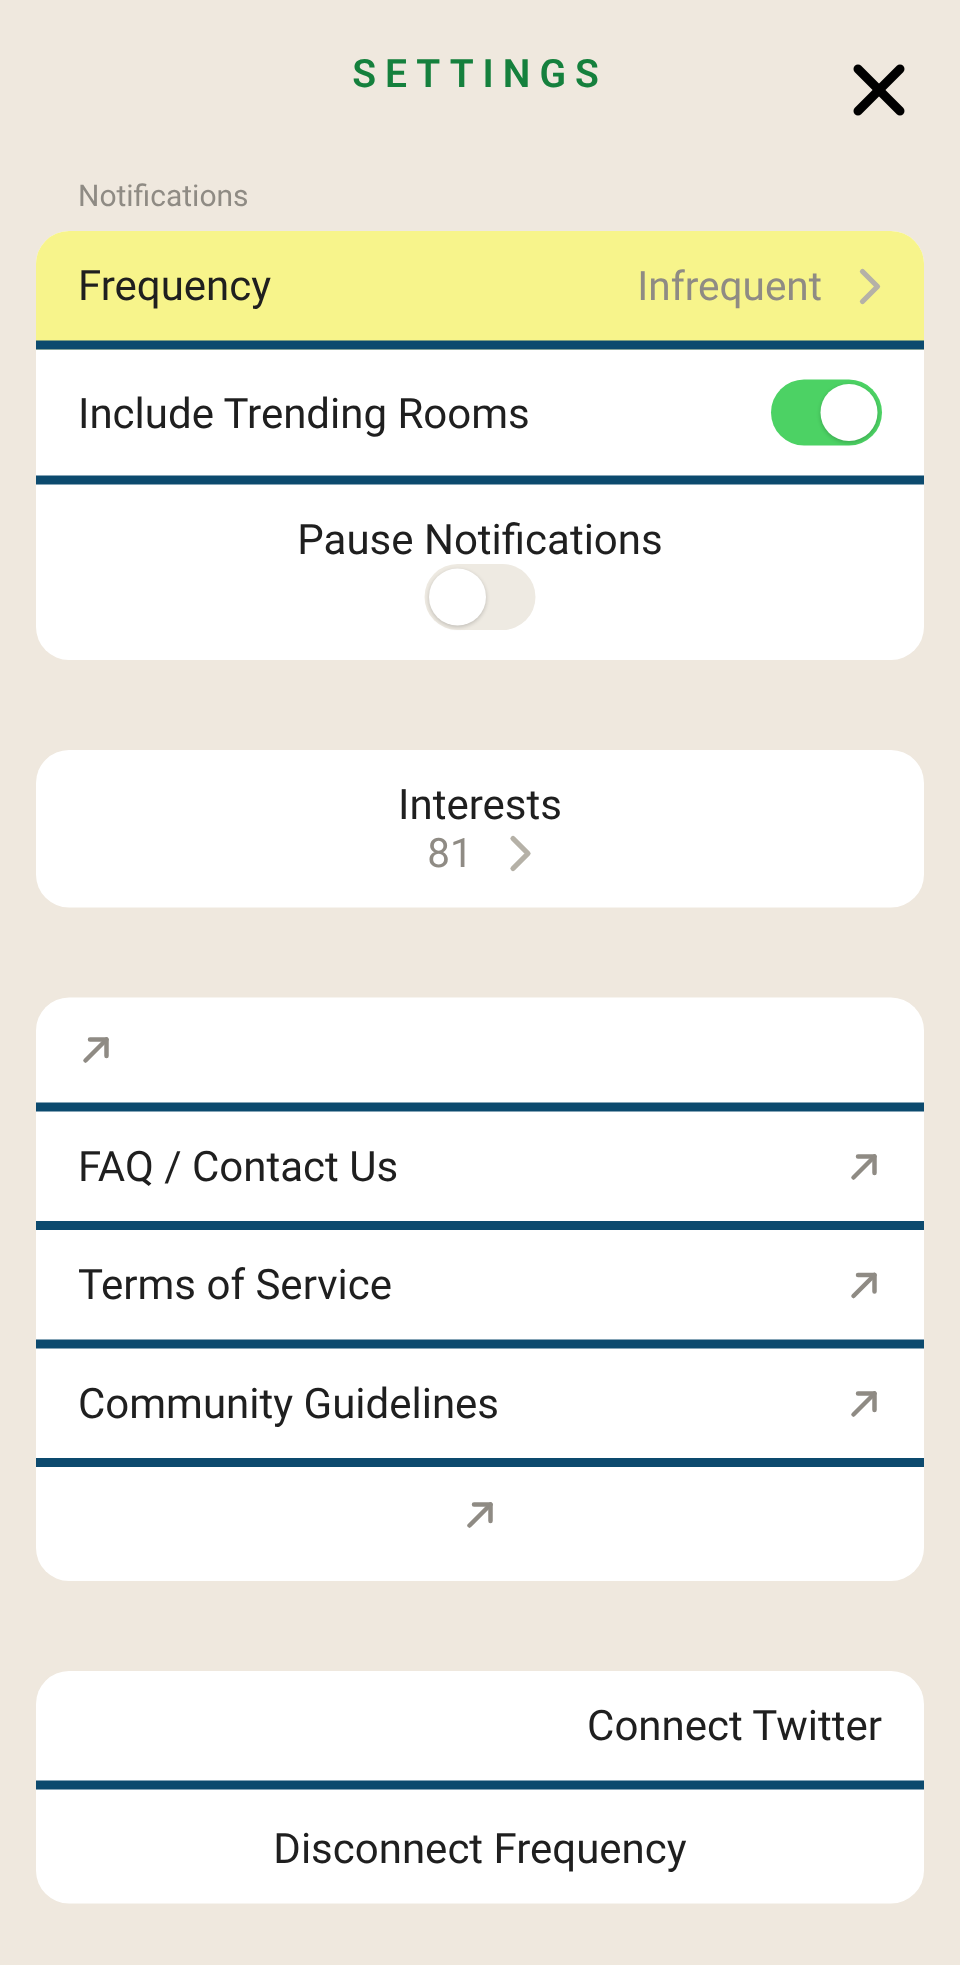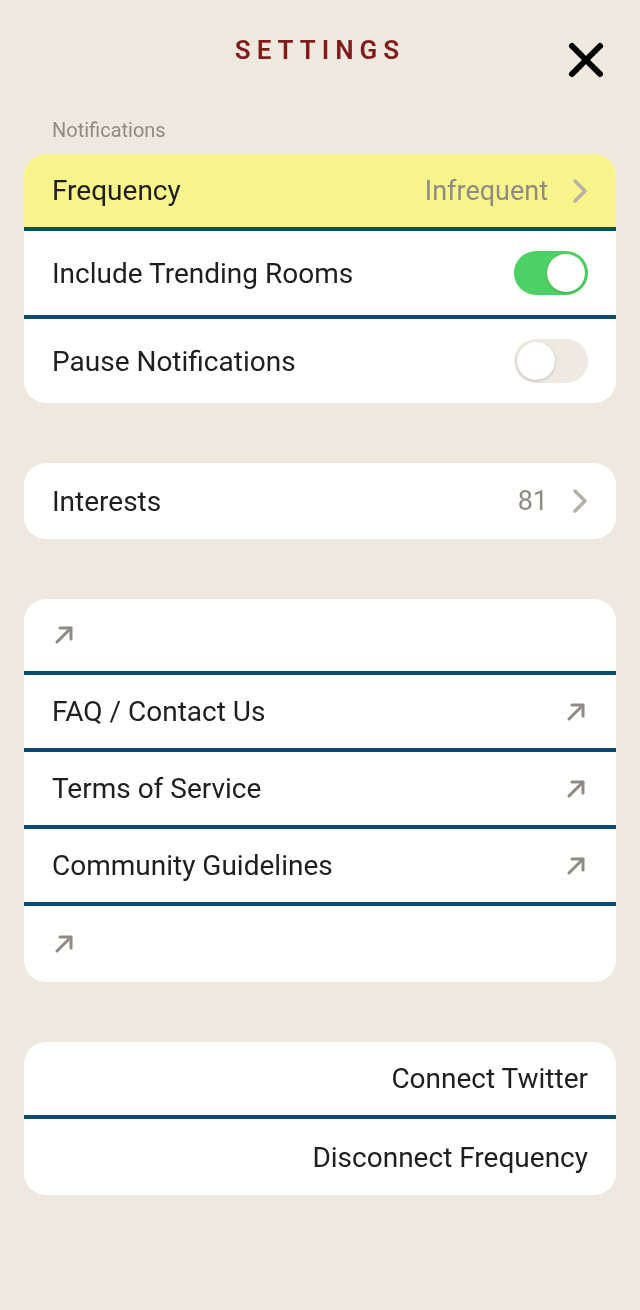--- a/index.html
+++ b/index.html
@@ -15,21 +15,21 @@
     position: relative;
     height: 100px;
     display: flex;
     align-items: center;
     justify-content: center;
   }
   .header-title {
     font-size: 26px;
     letter-spacing: 6px;
     font-weight: 600;
-    color: #7f1d1d;
+    color: #15803d;
   }
   .close-btn {
     position: absolute;
     right: 34px;
     top: 40px;
     width: 40px;
     height: 40px;
     cursor: pointer;
   }
   .section-label {
@@ -42,24 +42,24 @@
     border-radius: 22px;
     margin: 0 24px;
     overflow: hidden;
   }
   .row {
     display: flex;
     align-items: center;
     justify-content: space-between;
     padding: 20px 28px;
     min-height: 76px;
-    border-bottom: 4px solid #0c4a6e;
+    border-bottom: 6px solid #0c4a6e;
     cursor: pointer;
   }
-  .row:last-child { border-bottom: none; }
+  .row:last-child { border-bottom: none; flex-direction: column; }
   .row.highlight { background: #f7f48b; }
   .row-label {
     font-size: 28px;
     color: #1f1f1f;
     font-weight: 400;
   }
   .row-right {
     display: flex;
     align-items: center;
     gap: 24px;

